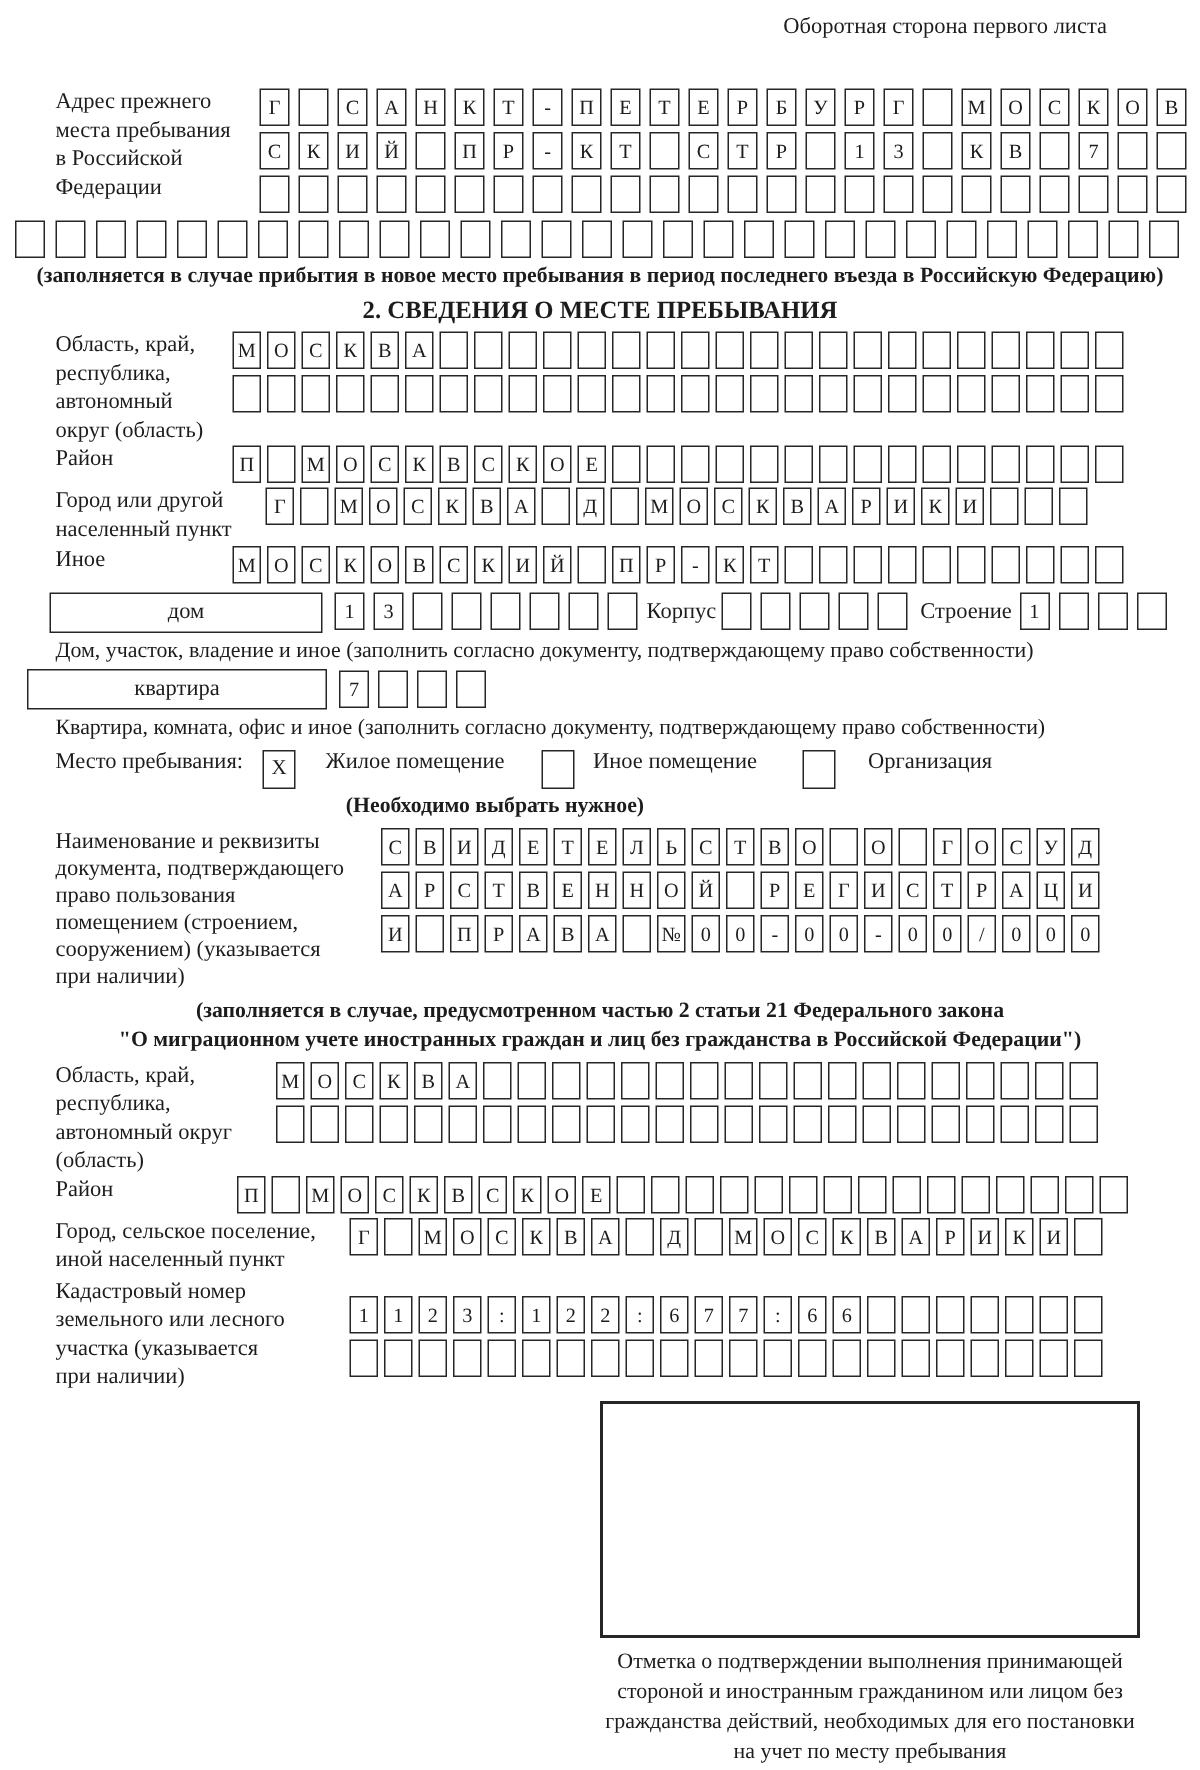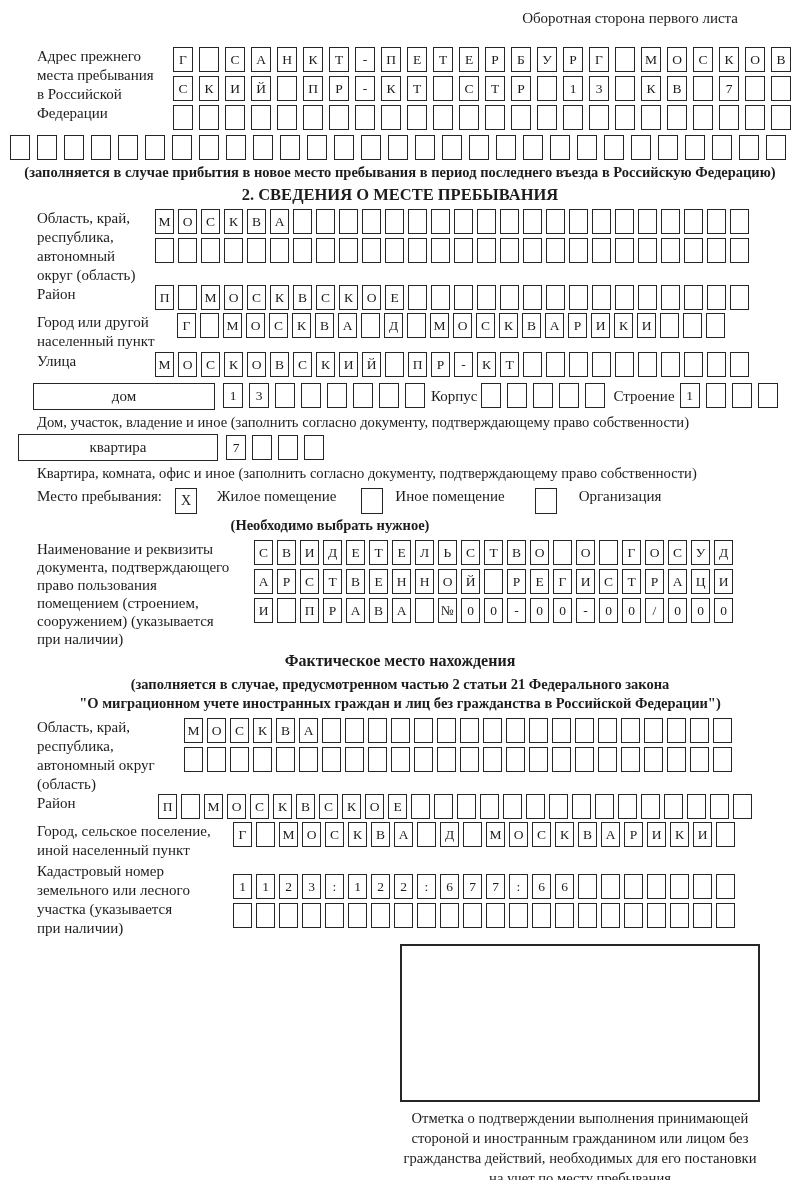--- a/index.html
+++ b/index.html
@@ -30,21 +30,21 @@
   .stamp{margin:6px 0 0 400px;width:360px;height:158px;border:2px solid #262626;box-sizing:border-box;}
   .stamp-cap{margin:6px 0 0 390px;width:380px;text-align:center;line-height:20px;font-size:14.6px;}
 </style>
 </head>
 <body>
 
 <div class="page">
 
   <div class="hdr">Оборотная сторона первого листа</div>
 
-  <div class="blk" style="margin-top:20px">
+  <div class="blk" style="margin-top:32px">
     <div class="lbl prelines w136">Адрес прежнего
 места пребывания
 в Российской
 Федерации</div>
     <div class="rows">
       <div class="cells big">
           <div class="cell">Г</div>
           <div class="cell"></div>
           <div class="cell">С</div>
           <div class="cell">А</div>
@@ -280,21 +280,21 @@
         <div class="cell">И</div>
         <div class="cell">К</div>
         <div class="cell">И</div>
         <div class="cell"></div>
         <div class="cell"></div>
         <div class="cell"></div>
       </div>
   </div>
 
   <div class="blk" style="margin-top:1px">
-    <div class="lbl w118">Улица</div>
+    <div class="lbl w118">Иное</div>
     <div class="cells">
         <div class="cell">М</div>
         <div class="cell">О</div>
         <div class="cell">С</div>
         <div class="cell">К</div>
         <div class="cell">О</div>
         <div class="cell">В</div>
         <div class="cell">С</div>
         <div class="cell">К</div>
         <div class="cell">И</div>
@@ -443,21 +443,20 @@
           <div class="cell">0</div>
           <div class="cell">0</div>
           <div class="cell">/</div>
           <div class="cell">0</div>
           <div class="cell">0</div>
           <div class="cell">0</div>
         </div>
     </div>
   </div>
 
-  <div class="center title" style="font-size:16px;margin-top:4px">Фактическое место нахождения</div>
   <div class="center note prelines" style="margin-top:5px;line-height:19px">(заполняется в случае, предусмотренном частью 2 статьи 21 Федерального закона
 "О миграционном учете иностранных граждан и лиц без гражданства в Российской Федерации")</div>
 
   <div class="blk" style="margin-top:5px">
     <div class="lbl prelines w147">Область, край,
 республика,
 автономный округ
 (область)</div>
     <div class="rows">
       <div class="cells">

